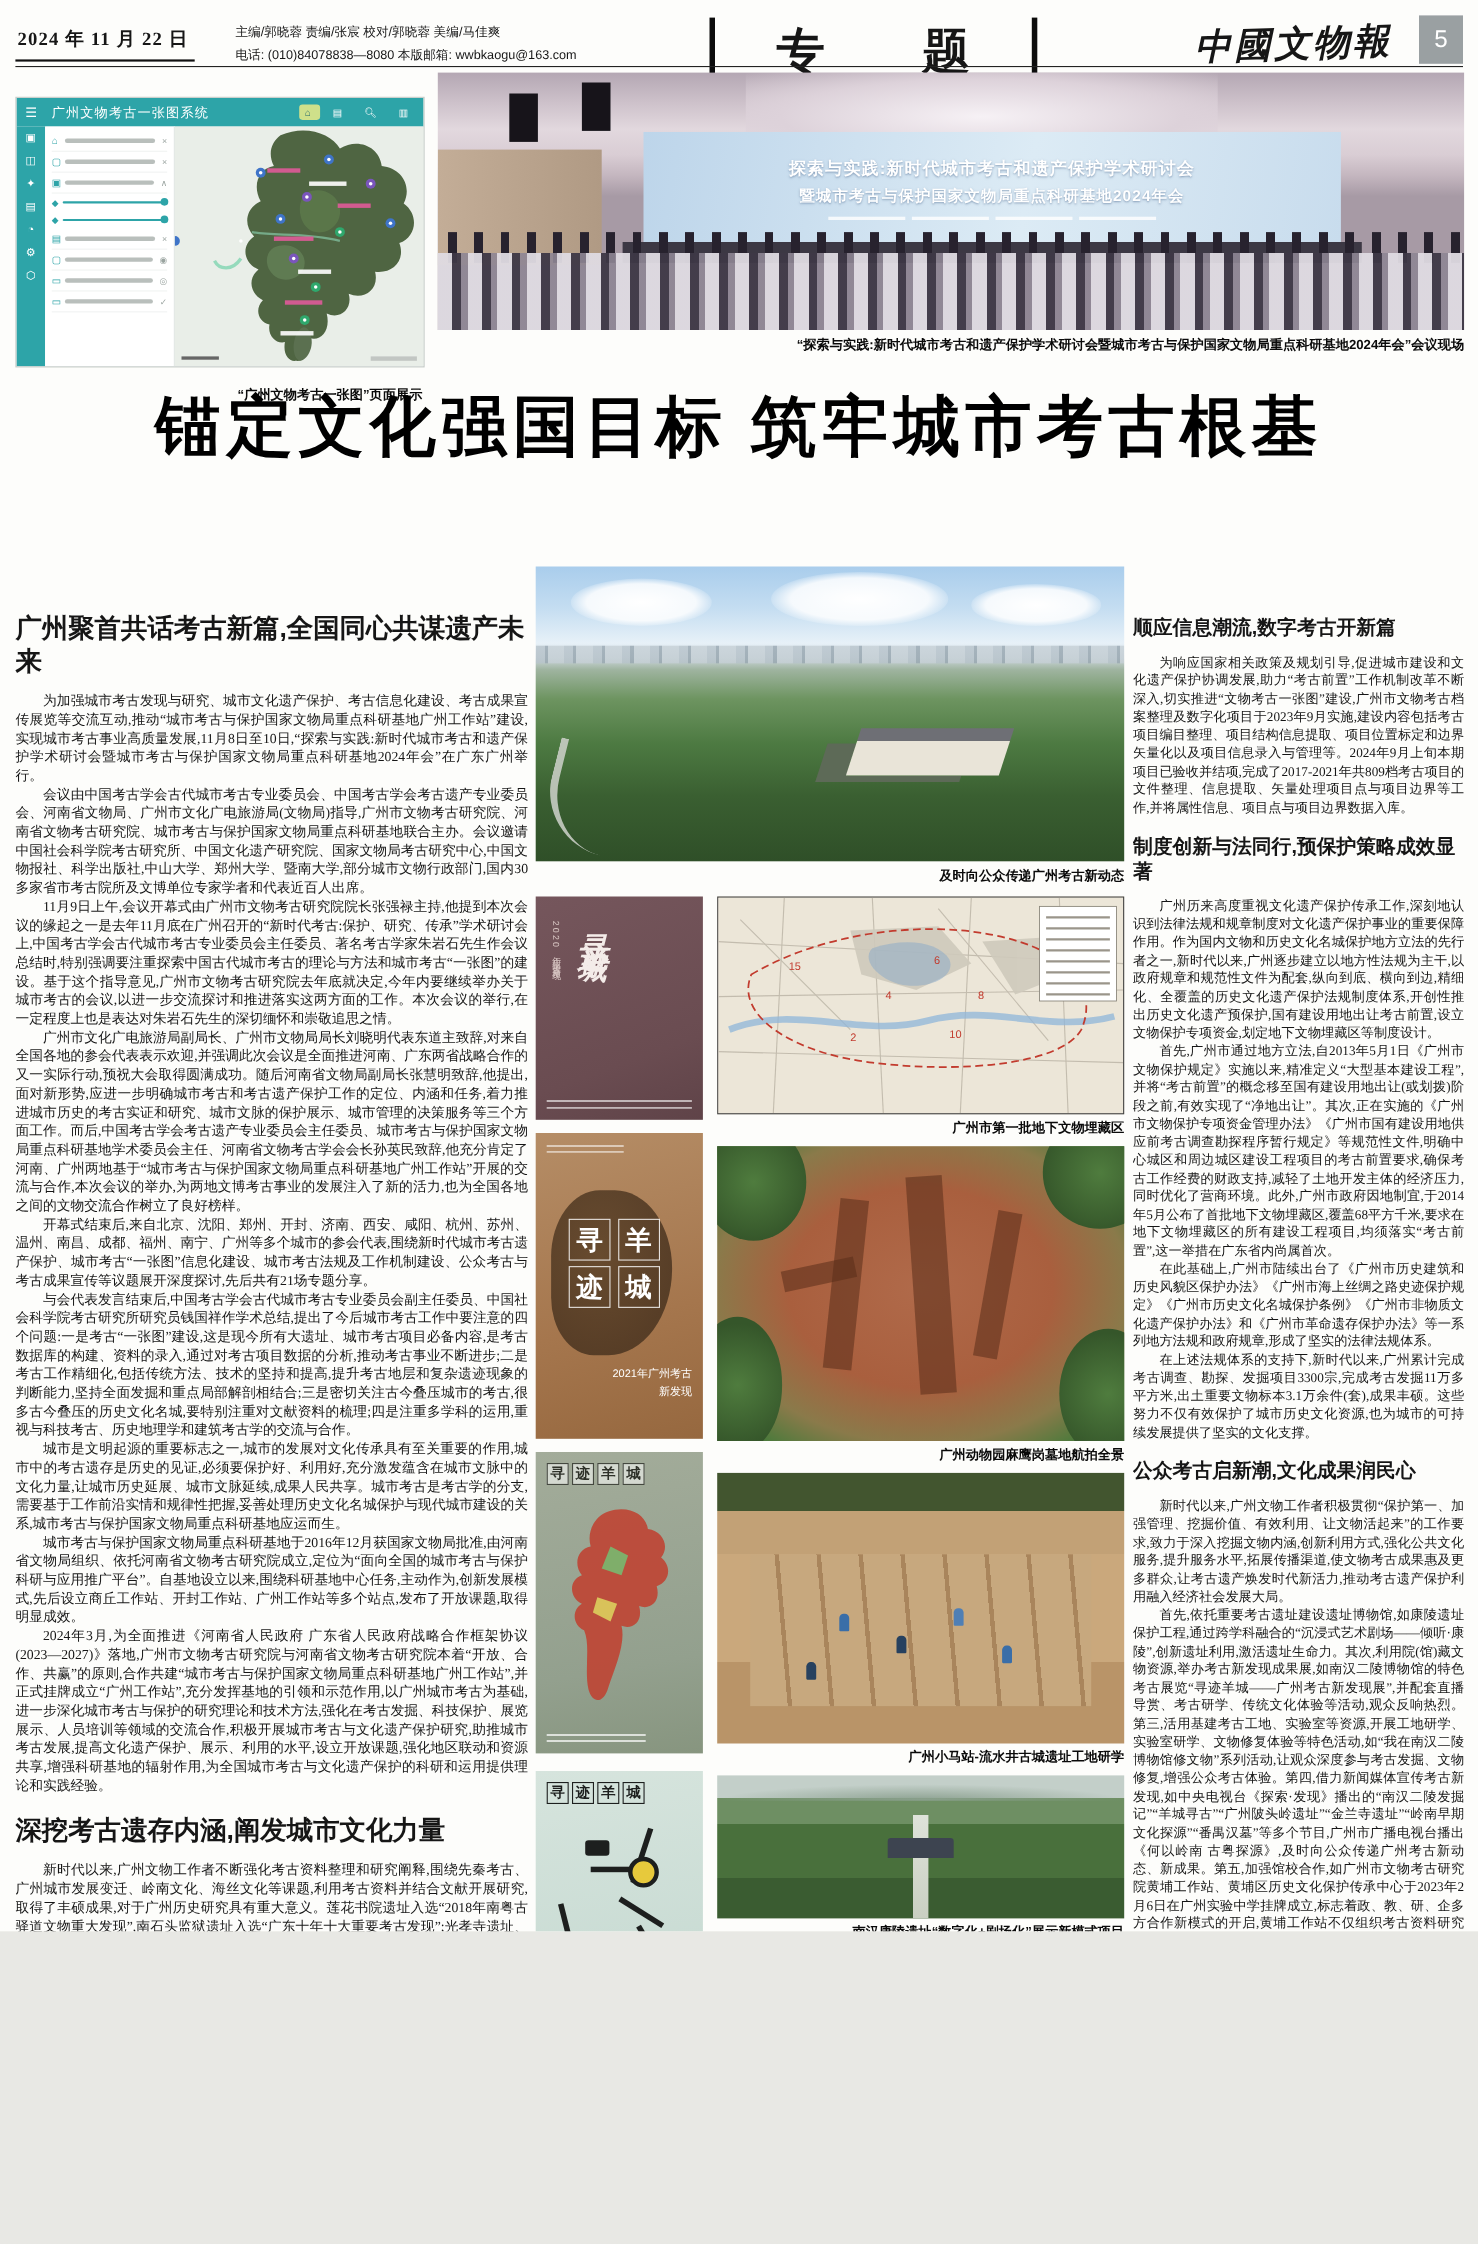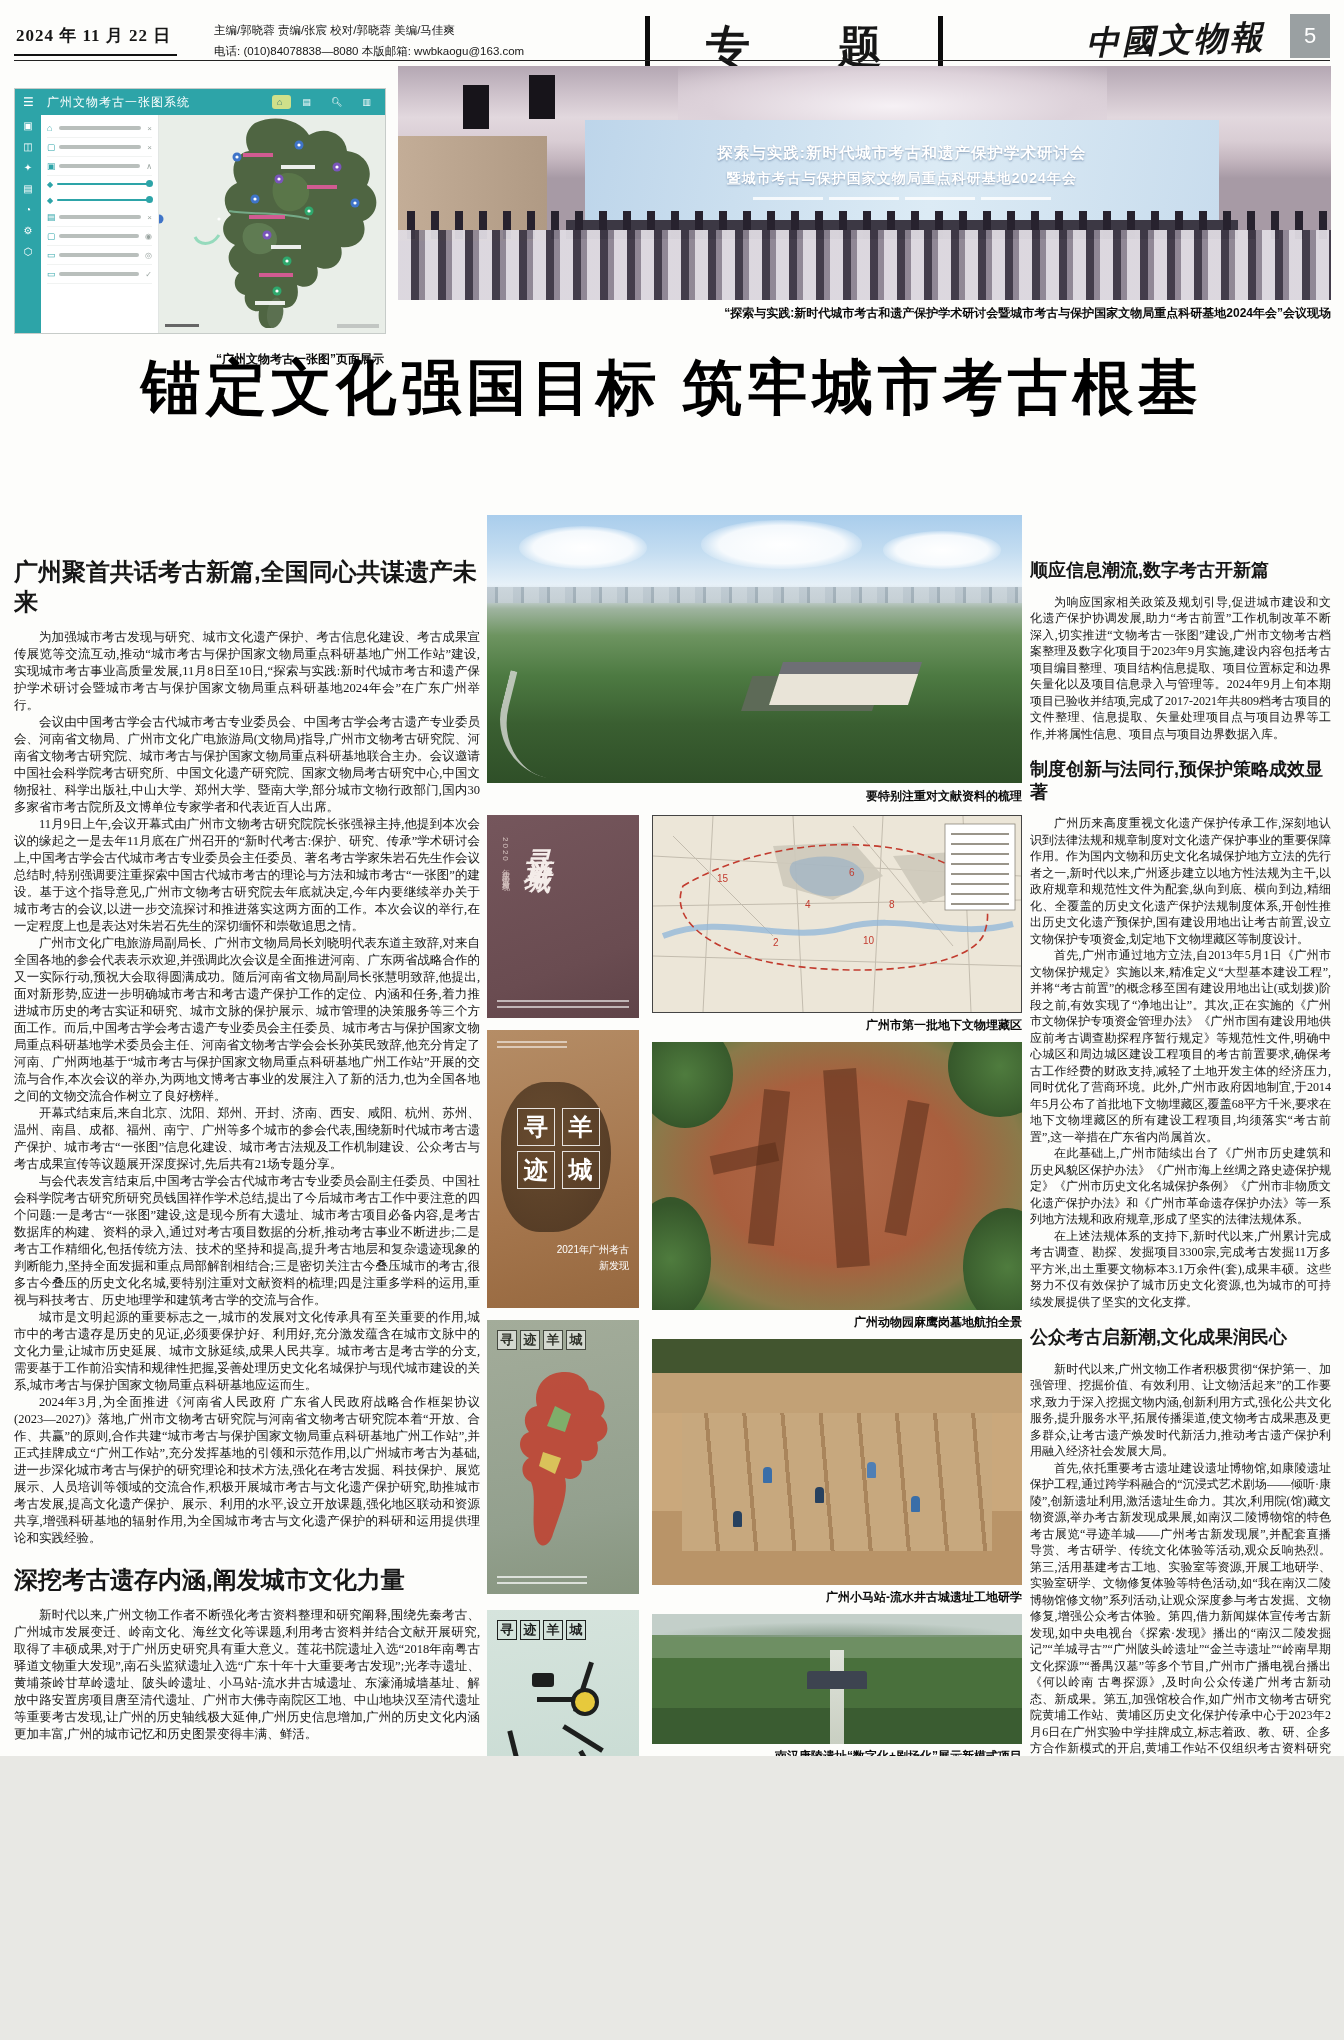--- a/index.html
+++ b/index.html
@@ -371,36 +371,37 @@
 
   <div class="colL">
     <div class="sech first">广州聚首共话考古新篇,全国同心共谋遗产未来</div>
     <p class="p">为加强城市考古发现与研究、城市文化遗产保护、考古信息化建设、考古成果宣传展览等交流互动,推动“城市考古与保护国家文物局重点科研基地广州工作站”建设,实现城市考古事业高质量发展,11月8日至10日,“探索与实践:新时代城市考古和遗产保护学术研讨会暨城市考古与保护国家文物局重点科研基地2024年会”在广东广州举行。</p>
     <p class="p">会议由中国考古学会古代城市考古专业委员会、中国考古学会考古遗产专业委员会、河南省文物局、广州市文化广电旅游局(文物局)指导,广州市文物考古研究院、河南省文物考古研究院、城市考古与保护国家文物局重点科研基地联合主办。会议邀请中国社会科学院考古研究所、中国文化遗产研究院、国家文物局考古研究中心,中国文物报社、科学出版社,中山大学、郑州大学、暨南大学,部分城市文物行政部门,国内30多家省市考古院所及文博单位专家学者和代表近百人出席。</p>
     <p class="p">11月9日上午,会议开幕式由广州市文物考古研究院院长张强禄主持,他提到本次会议的缘起之一是去年11月底在广州召开的“新时代考古:保护、研究、传承”学术研讨会上,中国考古学会古代城市考古专业委员会主任委员、著名考古学家朱岩石先生作会议总结时,特别强调要注重探索中国古代城市考古的理论与方法和城市考古“一张图”的建设。基于这个指导意见,广州市文物考古研究院去年底就决定,今年内要继续举办关于城市考古的会议,以进一步交流探讨和推进落实这两方面的工作。本次会议的举行,在一定程度上也是表达对朱岩石先生的深切缅怀和崇敬追思之情。</p>
     <p class="p">广州市文化广电旅游局副局长、广州市文物局局长刘晓明代表东道主致辞,对来自全国各地的参会代表表示欢迎,并强调此次会议是全面推进河南、广东两省战略合作的又一实际行动,预祝大会取得圆满成功。随后河南省文物局副局长张慧明致辞,他提出,面对新形势,应进一步明确城市考古和考古遗产保护工作的定位、内涵和任务,着力推进城市历史的考古实证和研究、城市文脉的保护展示、城市管理的决策服务等三个方面工作。而后,中国考古学会考古遗产专业委员会主任委员、城市考古与保护国家文物局重点科研基地学术委员会主任、河南省文物考古学会会长孙英民致辞,他充分肯定了河南、广州两地基于“城市考古与保护国家文物局重点科研基地广州工作站”开展的交流与合作,本次会议的举办,为两地文博考古事业的发展注入了新的活力,也为全国各地之间的文物交流合作树立了良好榜样。</p>
     <p class="p">开幕式结束后,来自北京、沈阳、郑州、开封、济南、西安、咸阳、杭州、苏州、温州、南昌、成都、福州、南宁、广州等多个城市的参会代表,围绕新时代城市考古遗产保护、城市考古“一张图”信息化建设、城市考古法规及工作机制建设、公众考古与考古成果宣传等议题展开深度探讨,先后共有21场专题分享。</p>
     <p class="p">与会代表发言结束后,中国考古学会古代城市考古专业委员会副主任委员、中国社会科学院考古研究所研究员钱国祥作学术总结,提出了今后城市考古工作中要注意的四个问题:一是考古“一张图”建设,这是现今所有大遗址、城市考古项目必备内容,是考古数据库的构建、资料的录入,通过对考古项目数据的分析,推动考古事业不断进步;二是考古工作精细化,包括传统方法、技术的坚持和提高,提升考古地层和复杂遗迹现象的判断能力,坚持全面发掘和重点局部解剖相结合;三是密切关注古今叠压城市的考古,很多古今叠压的历史文化名城,要特别注重对文献资料的梳理;四是注重多学科的运用,重视与科技考古、历史地理学和建筑考古学的交流与合作。</p>
     <p class="p">城市是文明起源的重要标志之一,城市的发展对文化传承具有至关重要的作用,城市中的考古遗存是历史的见证,必须要保护好、利用好,充分激发蕴含在城市文脉中的文化力量,让城市历史延展、城市文脉延续,成果人民共享。城市考古是考古学的分支,需要基于工作前沿实情和规律性把握,妥善处理历史文化名城保护与现代城市建设的关系,城市考古与保护国家文物局重点科研基地应运而生。</p>
+    <p class="p">城市考古与保护国家文物局重点科研基地于2016年12月获国家文物局批准,由河南省文物局组织、依托河南省文物考古研究院成立,定位为“面向全国的城市考古与保护科研与应用推广平台”。自基地设立以来,围绕科研基地中心任务,主动作为,创新发展模式,先后设立商丘工作站、开封工作站、广州工作站等多个站点,发布了开放课题,取得明显成效。</p>
     <p class="p">2024年3月,为全面推进《河南省人民政府 广东省人民政府战略合作框架协议(2023—2027)》落地,广州市文物考古研究院与河南省文物考古研究院本着“开放、合作、共赢”的原则,合作共建“城市考古与保护国家文物局重点科研基地广州工作站”,并正式挂牌成立“广州工作站”,充分发挥基地的引领和示范作用,以广州城市考古为基础,进一步深化城市考古与保护的研究理论和技术方法,强化在考古发掘、科技保护、展览展示、人员培训等领域的交流合作,积极开展城市考古与文化遗产保护研究,助推城市考古发展,提高文化遗产保护、展示、利用的水平,设立开放课题,强化地区联动和资源共享,增强科研基地的辐射作用,为全国城市考古与文化遗产保护的科研和运用提供理论和实践经验。</p>
     <div class="sech">深挖考古遗存内涵,阐发城市文化力量</div>
     <p class="p">新时代以来,广州文物工作者不断强化考古资料整理和研究阐释,围绕先秦考古、广州城市发展变迁、岭南文化、海丝文化等课题,利用考古资料并结合文献开展研究,取得了丰硕成果,对于广州历史研究具有重大意义。莲花书院遗址入选“2018年南粤古驿道文物重大发现”,南石头监狱遗址入选“广东十年十大重要考古发现”;光孝寺遗址、黄埔茶岭甘草岭遗址、陂头岭遗址、小马站-流水井古城遗址、东濠涌城墙基址、解放中路安置房项目唐至清代遗址、广州市大佛寺南院区工地、中山地块汉至清代遗址等重要考古发现,让广州的历史轴线极大延伸,广州历史信息增加,广州的历史文化内涵更加丰富,广州的城市记忆和历史图景变得丰满、鲜活。</p>
 
   </div>
 
   <div class="mid">
     <div class="aerial">
       <div class="cloud" style="left:6%;top:4%;width:24%;height:16%;"></div>
       <div class="cloud" style="left:40%;top:2%;width:30%;height:18%;"></div>
       <div class="cloud" style="left:74%;top:6%;width:22%;height:14%;"></div>
       <div class="skyline"></div>
       <div class="road"></div>
       <div class="museum"></div>
     </div>
-    <div class="cap mid-cap">要特别注重对文献资料的梳理</div>
+    <div class="cap mid-cap">及时向公众传递广州考古新动态</div>
 
     <div class="mid-row">
 
       <div class="m-covers">
         <div class="cover cover1">
           <div class="vtitle">寻迹羊城</div>
           <div class="vsub">2020年广州考古新发现</div>
           <div class="blines"></div>
         </div>
         <div class="cover cover2">

